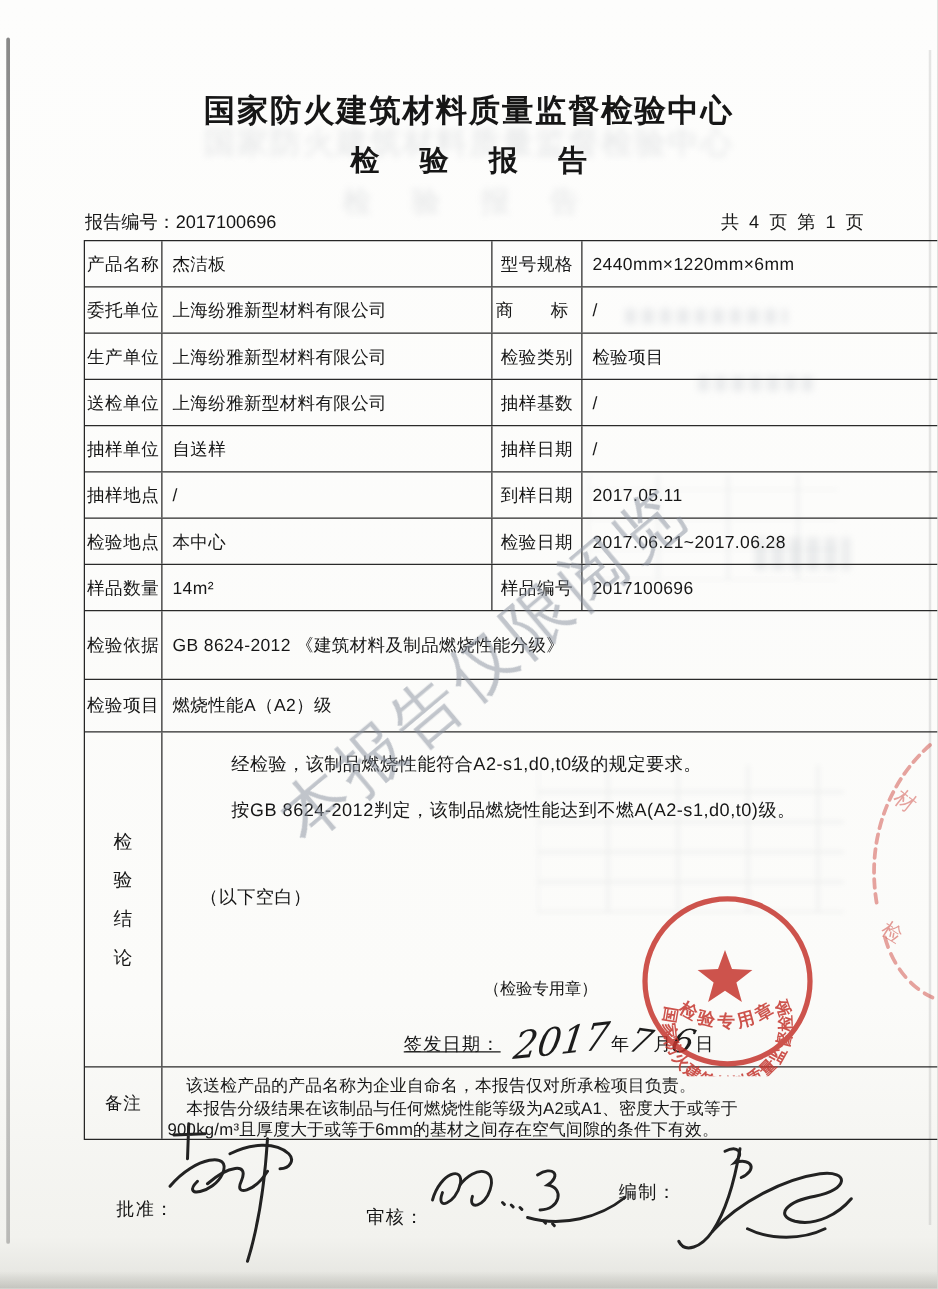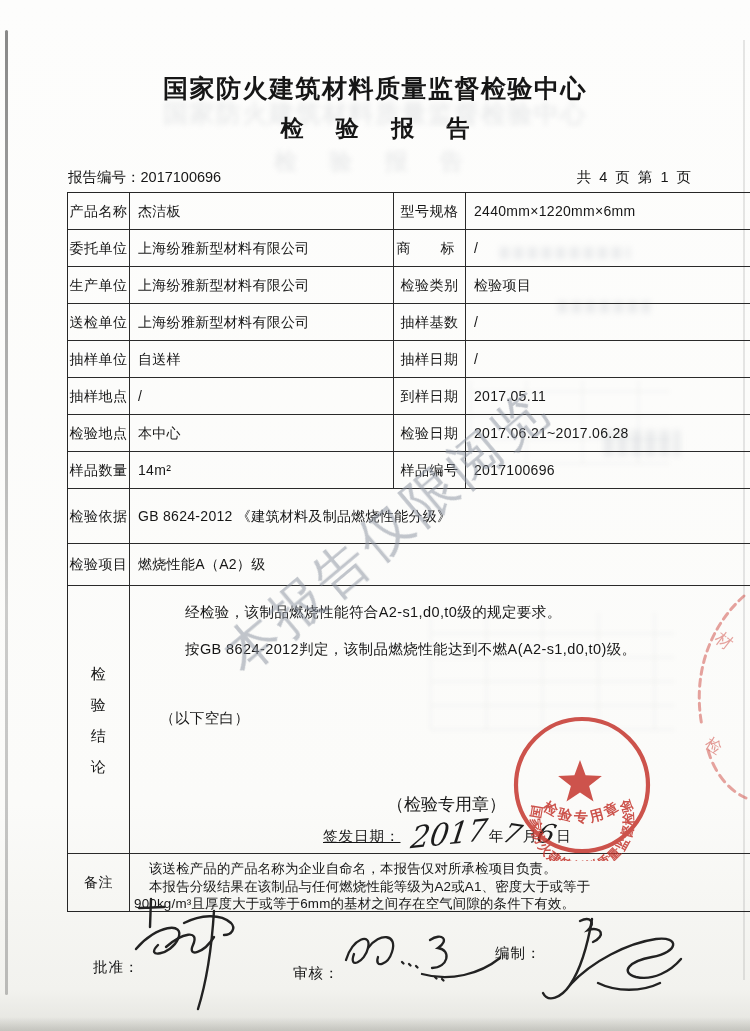--- a/index.html
+++ b/index.html
@@ -38,21 +38,21 @@
   .cols4{grid-template-columns:62px 264px 72px 228px;}
   .cols2{grid-template-columns:62px 564px;}
   .cell{display:flex;align-items:center;font-size:14px;line-height:17px;overflow:hidden;}
   .lab{justify-content:center;text-align:center;border-right:1.5px solid #2a2a2a;letter-spacing:.5px;padding:0 1px;}
   .val{padding-left:8px;border-right:1.5px solid #2a2a2a;letter-spacing:.3px;}
   .val:last-child{border-right:none;}
   .h37{height:37px;} .h55{height:55px;} .h42{height:42px;} .h268{height:268px;} .h57{height:57px;}
   .vlabel{flex-direction:column;justify-content:center;gap:14px;font-size:15px;}
   .concl-cell{position:relative;display:block;border-right:none;}
   .concl-p{position:absolute;font-size:14.5px;letter-spacing:.4px;white-space:nowrap;}
-  .seal-note{position:absolute;left:257px;top:210px;font-size:17px;text-align:right;}
+  .seal-note{position:absolute;left:257px;top:196px;font-size:13px;text-align:right;}
   .issue-line{position:absolute;left:193px;top:236px;font-size:14.5px;}
   .issue-label{letter-spacing:1px;text-decoration:underline;}
   .hand{font-family:"DejaVu Serif","Liberation Serif",serif;font-style:italic;color:#1c1c1c;}
   .hand-year{display:inline-block;font-size:30px;transform:rotate(-6deg) skewX(-14deg);margin:0 2px 0 10px;position:relative;top:3px;}
   .hand-digit{display:inline-block;font-size:27px;transform:rotate(8deg) skewX(-10deg);margin:0 1px;position:relative;top:2px;}
   .date-unit{font-size:14.5px;}
   .remark-cell{display:block;padding:6px 4px 0 4px;border-right:none;}
   .remark-line{font-size:13.4px;line-height:17.5px;letter-spacing:.2px;white-space:nowrap;}
   .indent{text-indent:15px;}
   

